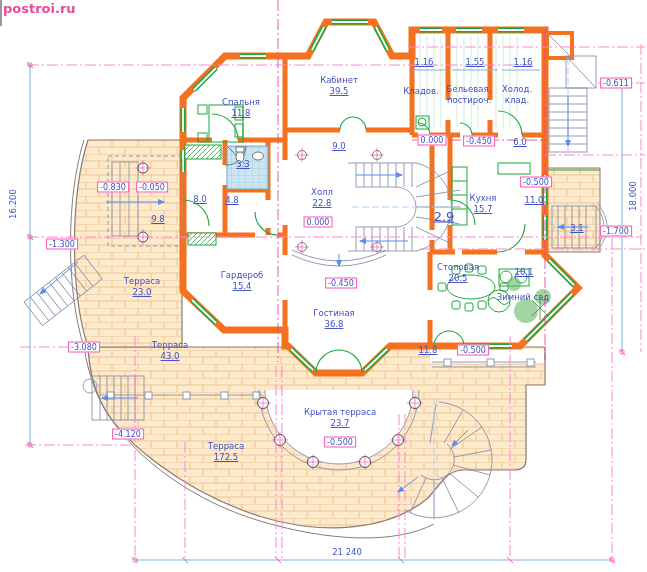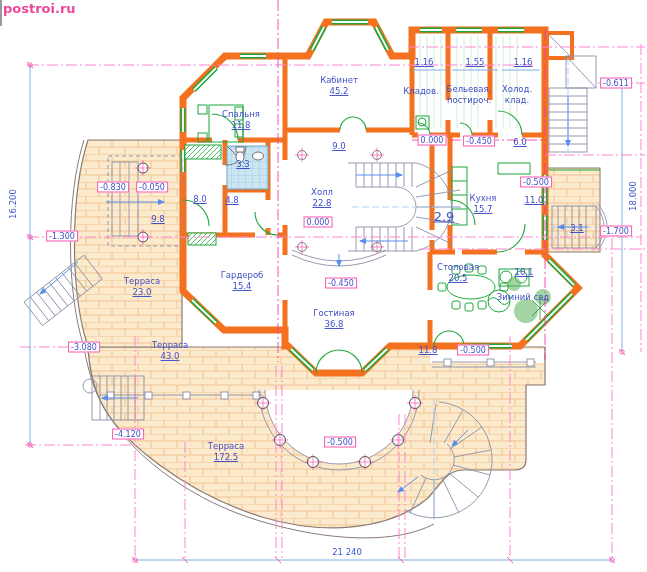--- a/index.html
+++ b/index.html
@@ -251,27 +251,27 @@
     <path d="M468 430L452 446" marker-end="url(#ab)"></path>
     <path d="M418 477L398 492" marker-end="url(#ab)"></path>
     <path d="M339 254V266" marker-end="url(#ab)"></path>
   </g>
 
   <path d="M1 0V26" stroke="#333" stroke-width="1"></path>
 </svg>
 
 <div class="brand">postroi.ru</div>
 
-<div class="lbl" style="left:241px;top:120px">
+<div class="lbl" style="left:241px;top:108px">
   <span class="nm">Спальня</span>
   <span class="ar">11.8</span>
 </div>
 <div class="lbl" style="left:339px;top:86px">
   <span class="nm">Кабинет</span>
-  <span class="ar">45.2</span>
+  <span class="ar">39.5</span>
 </div>
 <div class="lbl" style="left:421px;top:92px">
   <span class="nm">Кладов.</span>
 </div>
 <div class="lbl" style="left:469px;top:95px">
   <span class="nm">Бельевая,</span>
   <span class="nm">постироч.</span>
 </div>
 <div class="lbl" style="left:517px;top:95px">
   <span class="nm">Холод.</span>
@@ -305,41 +305,45 @@
   <span class="nm">Терраса</span>
   <span class="ar">23.0</span>
 </div>
 <div class="lbl" style="left:170px;top:351px">
   <span class="nm">Терраса</span>
   <span class="ar">43.0</span>
 </div>
 <div class="lbl gap" style="left:226px;top:452px">
   <span class="nm">Терраса</span>
   <span class="ar">172.5</span>
+</div>
+<div class="lbl" style="left:340px;top:418px">
+  <span class="nm">Крытая терраса</span>
+  <span class="ar">23.7</span>
 </div>
 
 <div class="alone" style="left:339px;top:146px">9.0</div>
 <div class="alone" style="left:520px;top:142px">6.0</div>
 <div class="alone" style="left:243px;top:164px">3.3</div>
 <div class="alone" style="left:200px;top:199px">8.0</div>
 <div class="alone" style="left:158px;top:219px">9.8</div>
 <div class="alone" style="left:232px;top:200px">4.8</div>
 <div class="alone tiny" style="left:444px;top:216px">2.9</div>
 <div class="alone" style="left:534px;top:200px">11.0</div>
 <div class="alone" style="left:577px;top:228px">3.1</div>
 <div class="alone" style="left:428px;top:350px">11.8</div>
 
 <div class="lvl" style="left:432px;top:140px">0.000</div>
 <div class="lvl" style="left:479px;top:141px">-0.450</div>
 <div class="lvl" style="left:318px;top:222px">0.000</div>
 <div class="lvl" style="left:341px;top:283px">-0.450</div>
 <div class="lvl" style="left:536px;top:182px">-0.500</div>
 <div class="lvl" style="left:616px;top:83px">-0.611</div>
 <div class="lvl" style="left:616px;top:231px">-1.700</div>
-<div class="lvl" style="left:62px;top:236px">-1.300</div>
+<div class="lvl" style="left:62px;top:244px">-1.300</div>
 <div class="lvl" style="left:113px;top:187px">-0.830</div>
 <div class="lvl" style="left:152px;top:187px">-0.050</div>
 <div class="lvl" style="left:84px;top:347px">-3.080</div>
 <div class="lvl" style="left:128px;top:434px">-4.120</div>
 <div class="lvl" style="left:473px;top:350px">-0.500</div>
 <div class="lvl" style="left:340px;top:442px">-0.500</div>
 
 <div class="dimt u" style="left:424px;top:62px">1.16</div>
 <div class="dimt u" style="left:475px;top:62px">1.55</div>
 <div class="dimt u" style="left:523px;top:62px">1.16</div>

